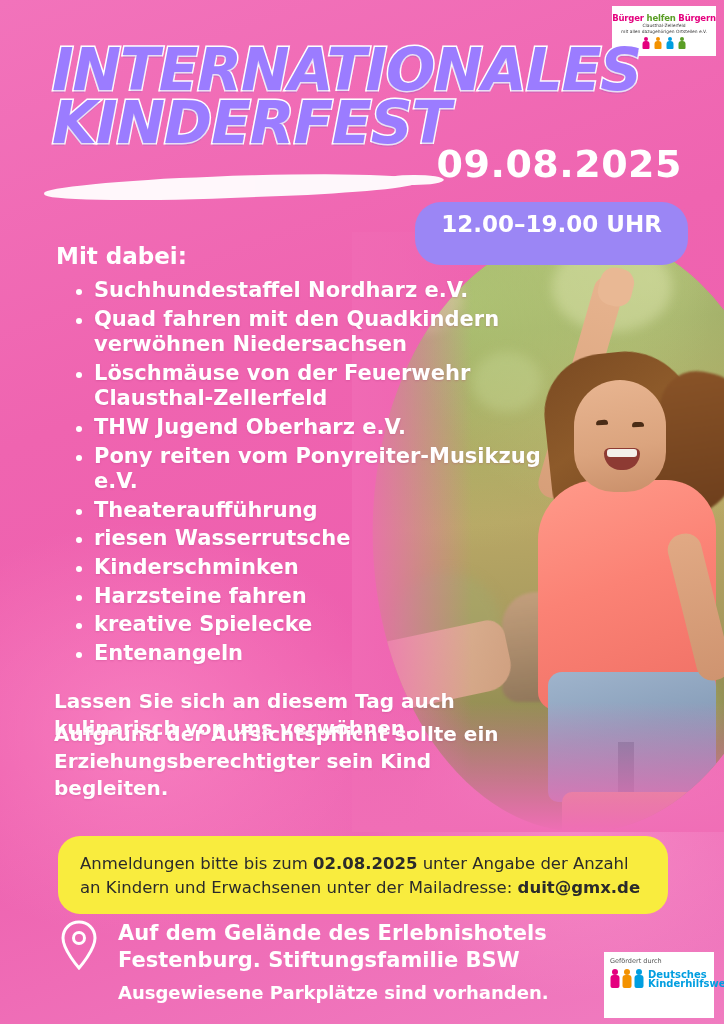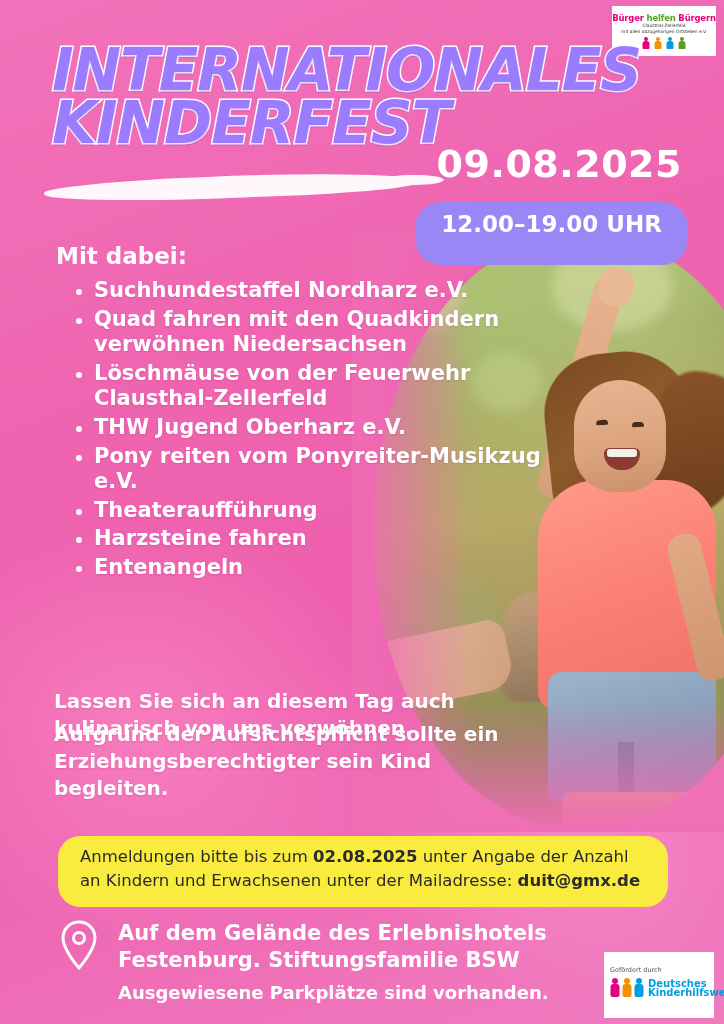--- a/index.html
+++ b/index.html
@@ -358,21 +358,21 @@
   .para-1 { top: 688px; }
   .para-2 { top: 721px; }
 
   
   .note {
     position: absolute;
     left: 58px; top: 836px;
     width: 610px;
     background: #f9ec3e;
     border-radius: 22px;
-    padding: 9px 22px 14px 22px;
+    padding: 16px 22px 14px 22px;
     z-index: 9;
   }
   .note p {
     font-size: 16.5px;
     color: #2b2b2b;
     line-height: 1.45;
   }
   .note b { font-weight: bold; }
 
   
@@ -398,21 +398,21 @@
     font-size: 18px;
     font-weight: bold;
     color: #ffffff;
     z-index: 9;
   }
   .logo-bottom {
     position: absolute;
     right: 10px; bottom: 6px;
     width: 110px; height: 66px;
     background: #ffffff;
-    padding: 14px 6px;
+    padding: 5px 6px;
     z-index: 9;
   }
   .logo-bottom .ger {
     font-size: 6.5px;
     color: #555;
     margin-bottom: 4px;
   }
   .logo-bottom .row {
     display: flex;
     align-items: center;
@@ -497,21 +497,24 @@
   <div class="time-pill">12.00–19.00 UHR</div>
 
   <div class="mit-dabei">Mit dabei:</div>
   <ul class="activities">
     <li>Suchhundestaffel Nordharz e.V.</li>
     <li>Quad fahren mit den Quadkindern verwöhnen Niedersachsen</li>
     <li>Löschmäuse von der Feuerwehr Clausthal-Zellerfeld</li>
     <li>THW Jugend Oberharz e.V.</li>
     <li>Pony reiten vom Ponyreiter-Musikzug e.V.</li>
     <li>Theateraufführung</li>
+    <li>riesen Wasserrutsche</li>
+    <li>Kinderschminken</li>
     <li>Harzsteine fahren</li>
+    <li>kreative Spielecke</li>
     <li>Entenangeln</li>
   </ul>
 
   <div class="para para-1">Lassen Sie sich an diesem Tag auch kulinarisch von uns verwöhnen.</div>
   <div class="para para-2">Aufgrund der Aufsichtspflicht sollte ein Erziehungsberechtigter sein Kind begleiten.</div>
 
   <div class="note">
     <p><span>Anmeldungen bitte bis zum </span><b>02.08.2025</b><span> unter Angabe der Anzahl an Kindern und Erwachsenen unter der Mailadresse: </span><b>duit@gmx.de</b></p>
   </div>
 

